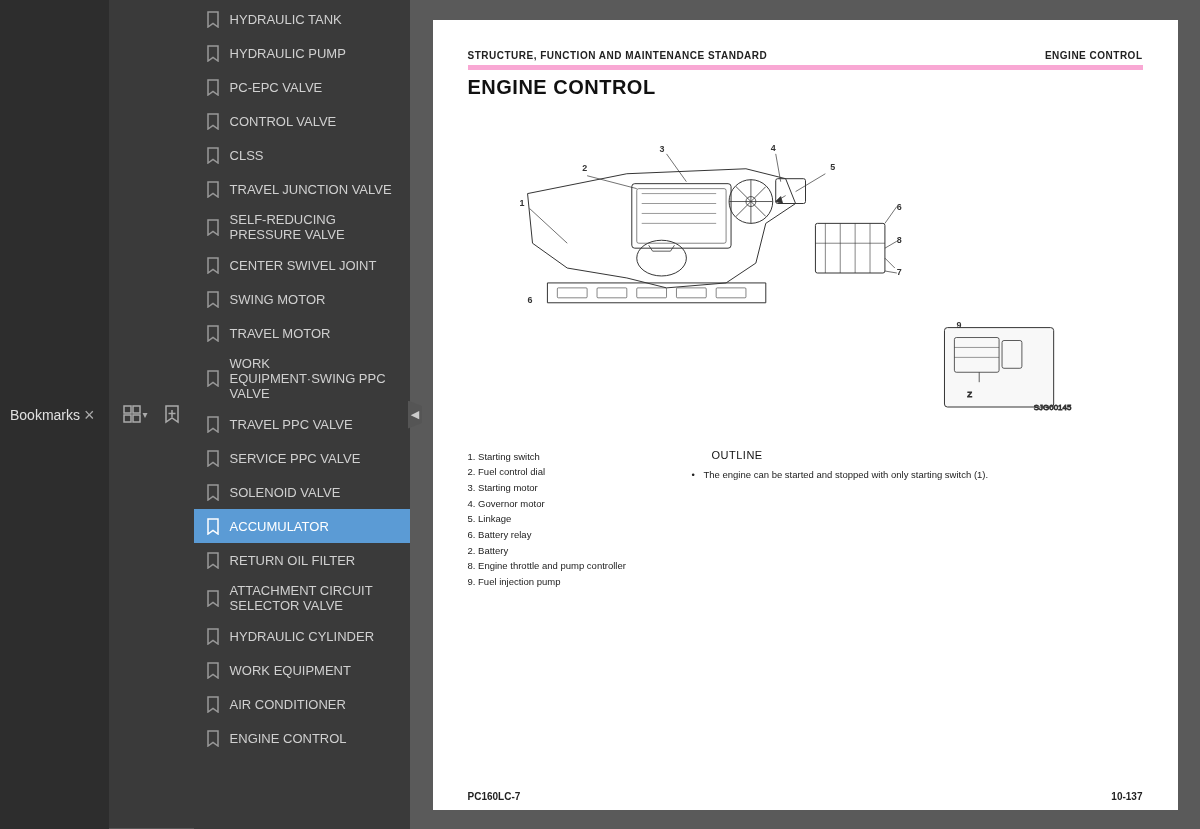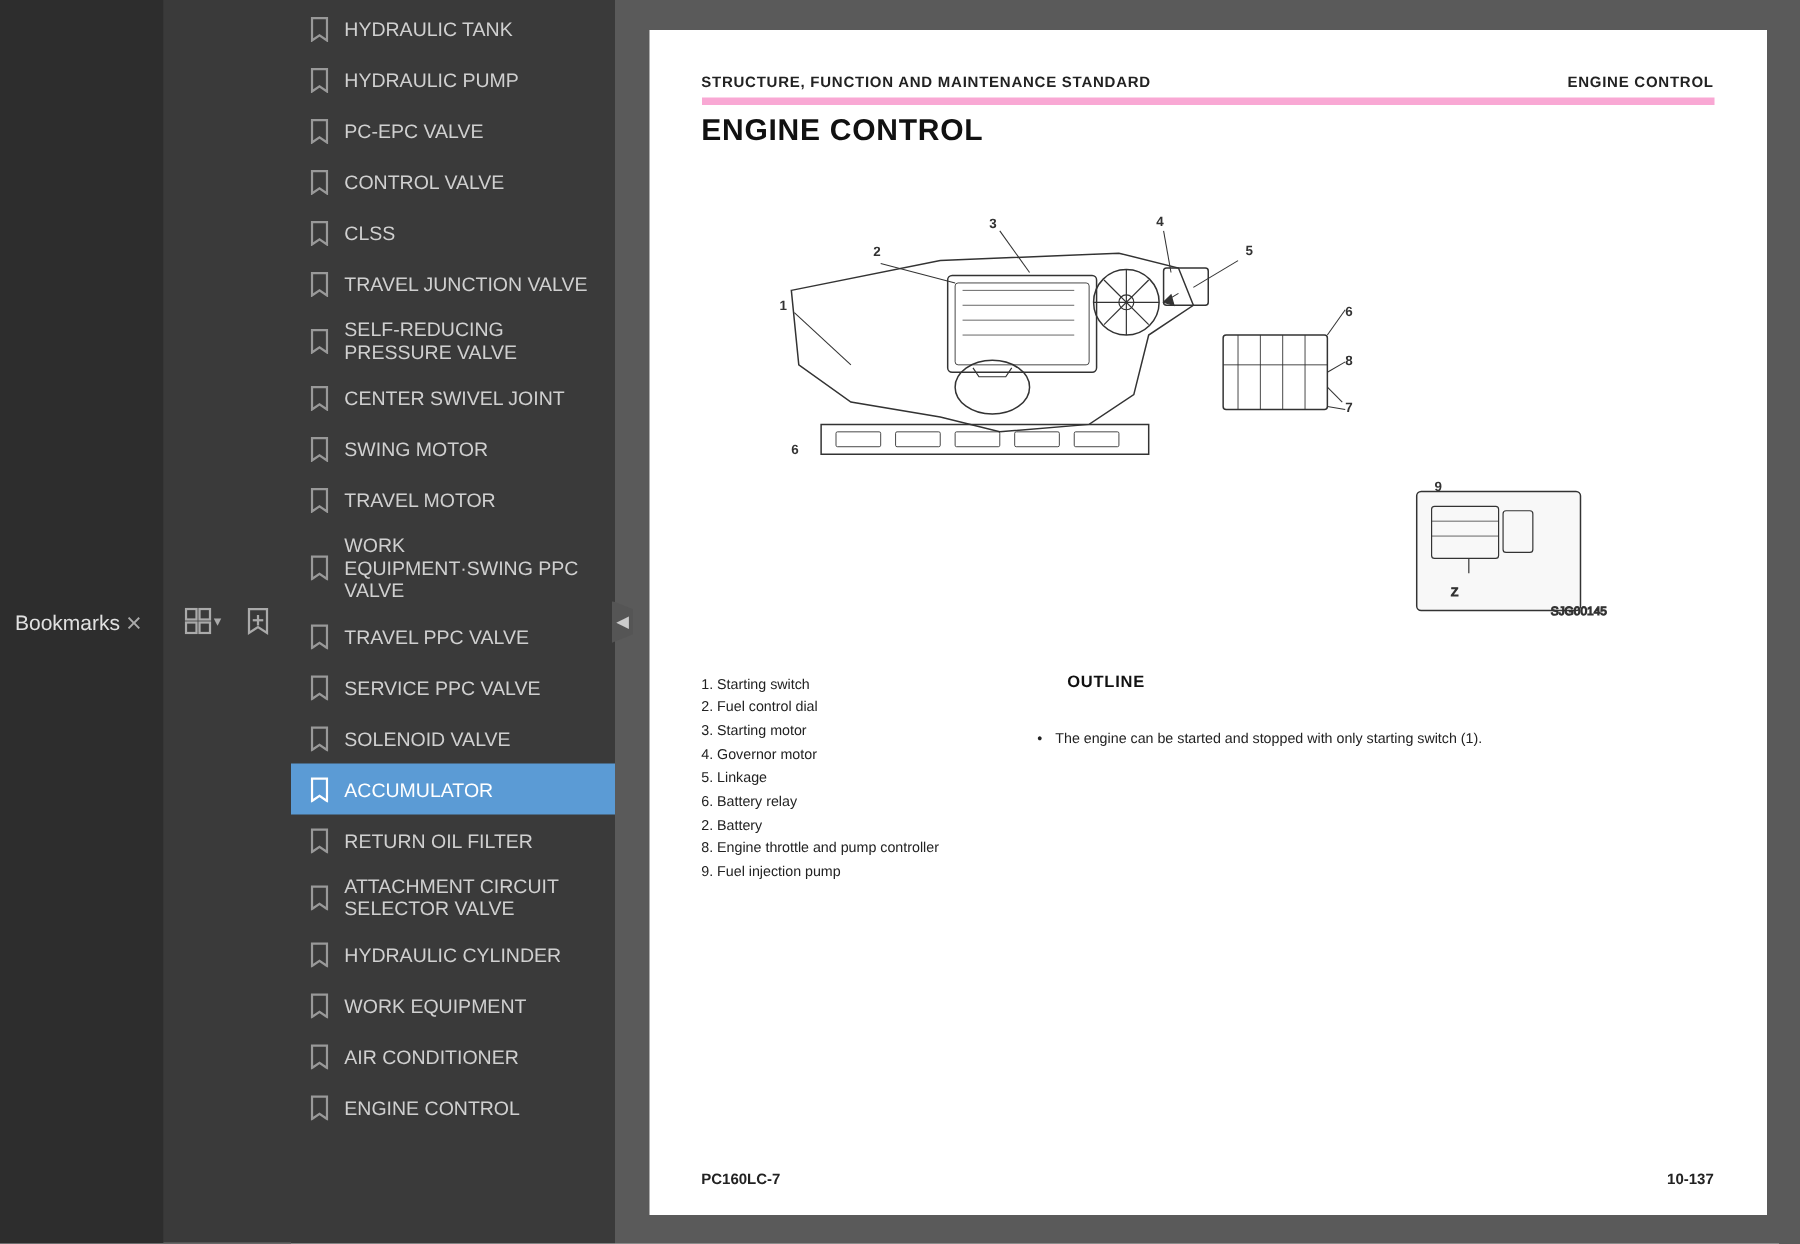--- a/index.html
+++ b/index.html
@@ -235,23 +235,23 @@
       color: #222;
       line-height: 1.65;
     }
 
     .outline-section {
       flex: 1;
     }
 
     .outline-title {
       font-size: 11px;
-      font-weight: bold;
+      font-weight: normal;
       color: #111;
-      margin-bottom: 24px;
+      margin-bottom: 6px;
       letter-spacing: 0.5px;
       padding-left: 20px;
     }
 
     .outline-text {
       font-size: 9.5px;
       color: #222;
       line-height: 1.65;
     }
 
@@ -267,21 +267,21 @@
     }
 
     .outline-text ul li::before {
       content: '•';
       position: absolute;
       left: 0;
     }
 
     .doc-footer {
       position: absolute;
-      bottom: 18px;
+      bottom: 8px;
       left: 35px;
       right: 35px;
       display: flex;
       justify-content: space-between;
       align-items: center;
     }
 
     .doc-footer-left {
       font-size: 10px;
       color: #222;

